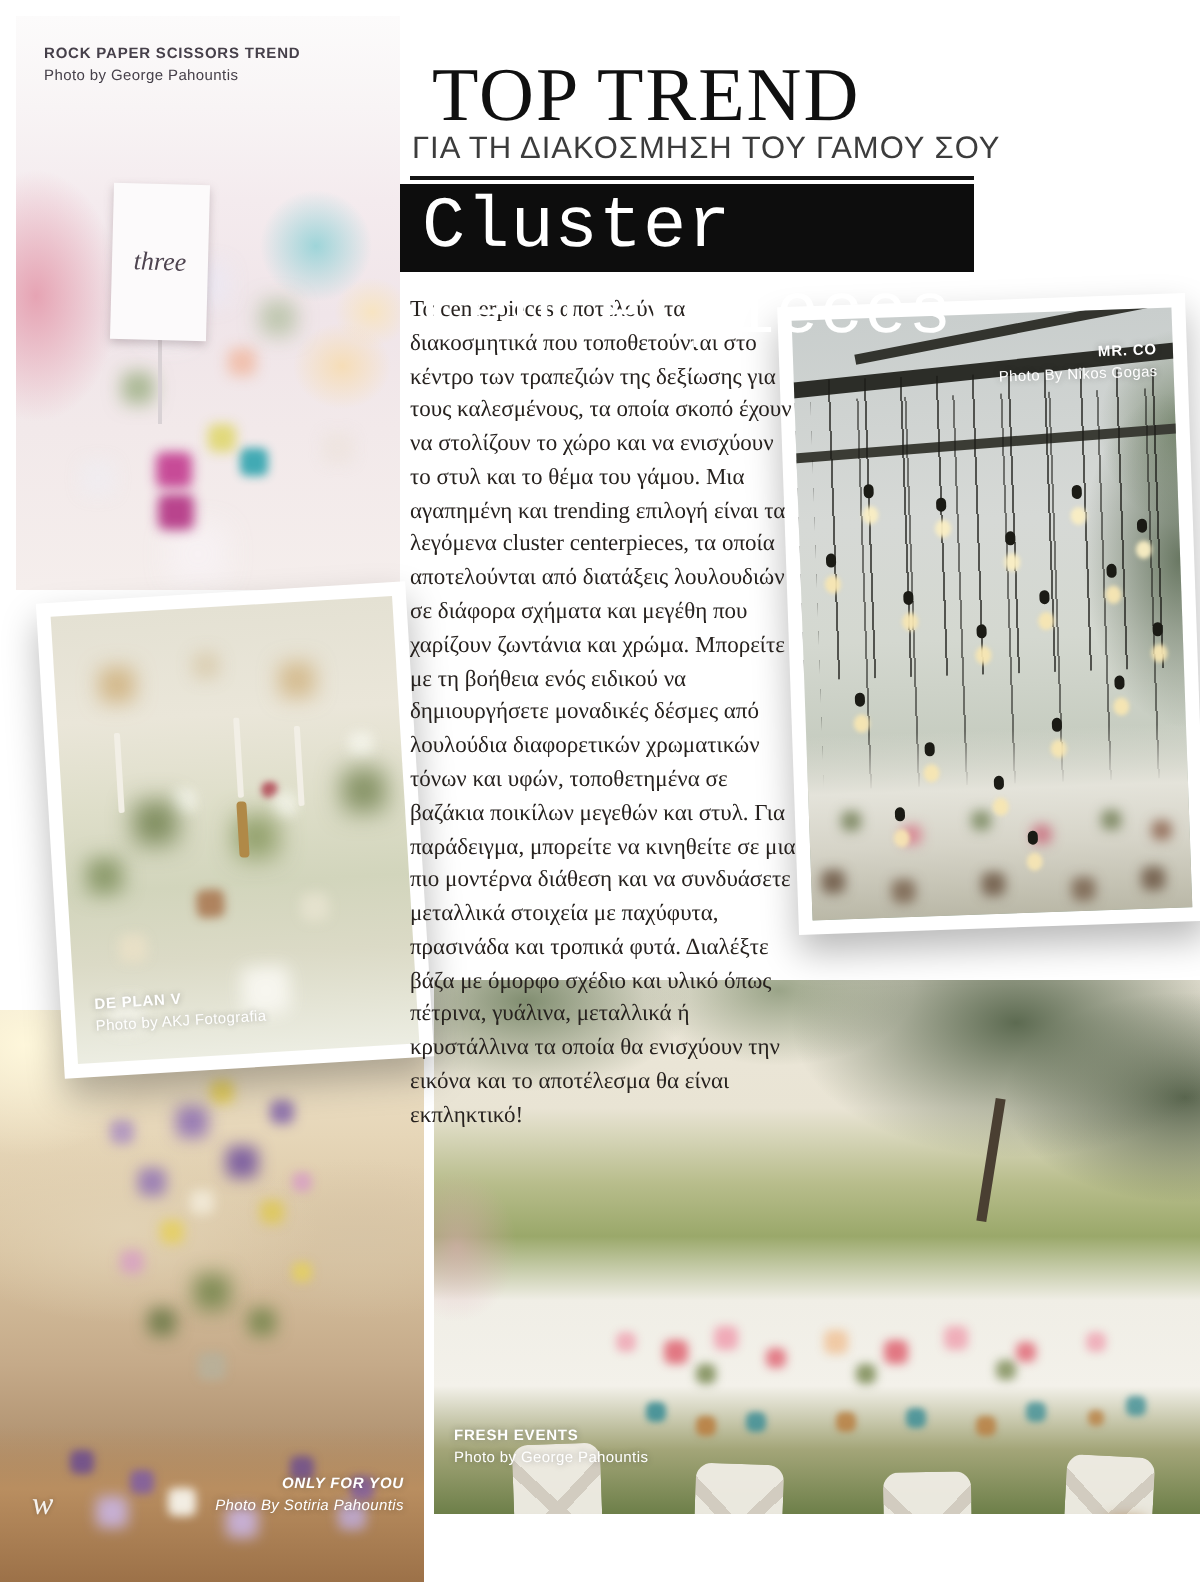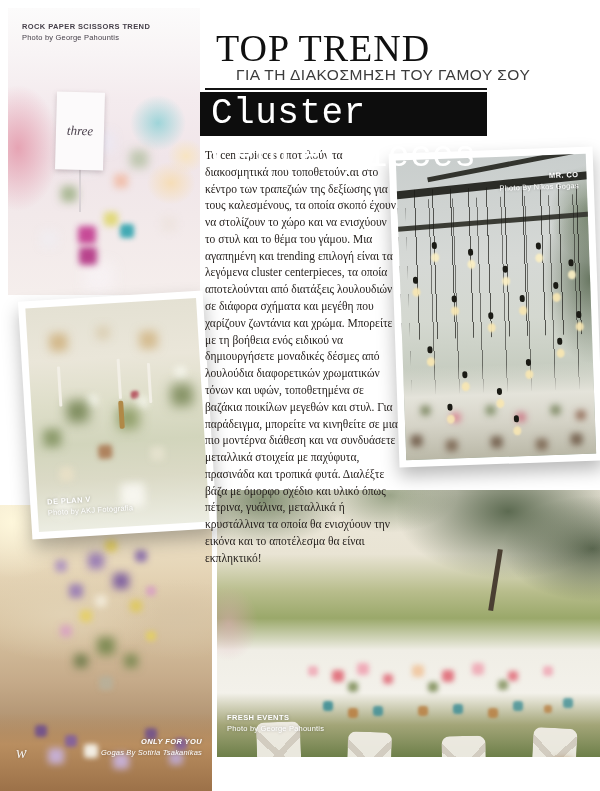--- a/index.html
+++ b/index.html
@@ -12,21 +12,21 @@
   .credit .l1{font-weight:700;font-size:7.5px;letter-spacing:.4px;display:block;}
   .credit .l2{font-weight:400;font-size:7.5px;letter-spacing:.2px;display:block;}
   .credit.dark{color:#46404a;}
   .credit.light{color:#ffffff;text-shadow:0 0 3px rgba(40,40,40,.35);}
   .credit.r{text-align:right;}
 
   
   .title{position:absolute;left:216px;top:26px;font-family:"Liberation Serif",serif;
          font-size:38px;color:#101010;letter-spacing:1px;z-index:5;}
   .subtitle{position:absolute;left:206px;top:66px;font-size:15.5px;color:#3c3c3c;
-            letter-spacing:.5px;z-index:5;white-space:nowrap;margin-left:30px;}
+            letter-spacing:.5px;z-index:5;white-space:nowrap;}
   .rule{position:absolute;left:205px;top:88px;width:282px;height:2px;background:#141414;z-index:5;}
   .banner{position:absolute;left:200px;top:92px;width:287px;height:44px;background:#0d0d0d;z-index:5;}
   .banner span{display:block;padding-left:11px;line-height:43px;font-family:Liberation Mono, monospace;
                font-size:36px;color:#ffffff;letter-spacing:.5px;}
 
   
   .bodytext{position:absolute;left:205px;top:147px;width:194px;z-index:4;
             font-family:"Liberation Serif",serif;font-size:11.5px;line-height:1.46;
             color:#27221f;text-align:left;}
 
@@ -243,21 +243,21 @@
         <span class="l2">Photo by AKJ Fotografia</span>
       </div>
     </div>
   </div>
 
   <div class="photo p-ofy">
     <div class="ofy-table"></div>
     <div class="ofy-deco"></div>
     <div class="credit light r" style="right:10px;bottom:32px;">
       <span class="l1">ONLY FOR YOU</span>
-      <span class="l2">Gogas By Sotiria Tsakanikas</span>
+      <span class="l2">Photo By Sotiria Pahountis</span>
     </div>
   </div>
 
   <div class="photo p-fresh">
     <div class="fresh-trunk"></div>
     <div class="chair h1"></div>
     <div class="chair h2"></div>
     <div class="chair h3"></div>
     <div class="chair h4"></div>
     <div class="fresh-deco"></div>

